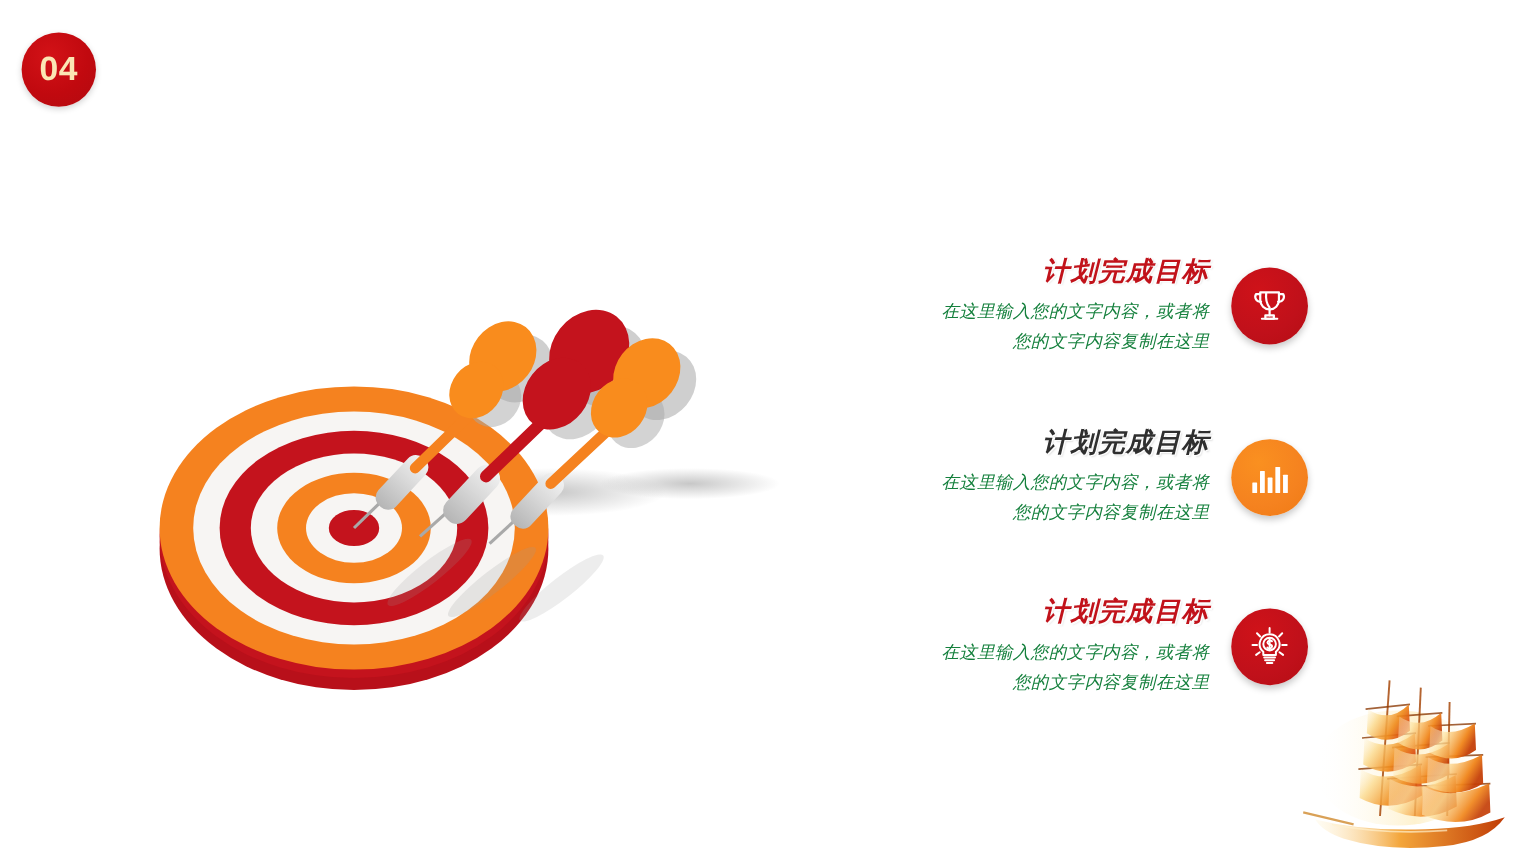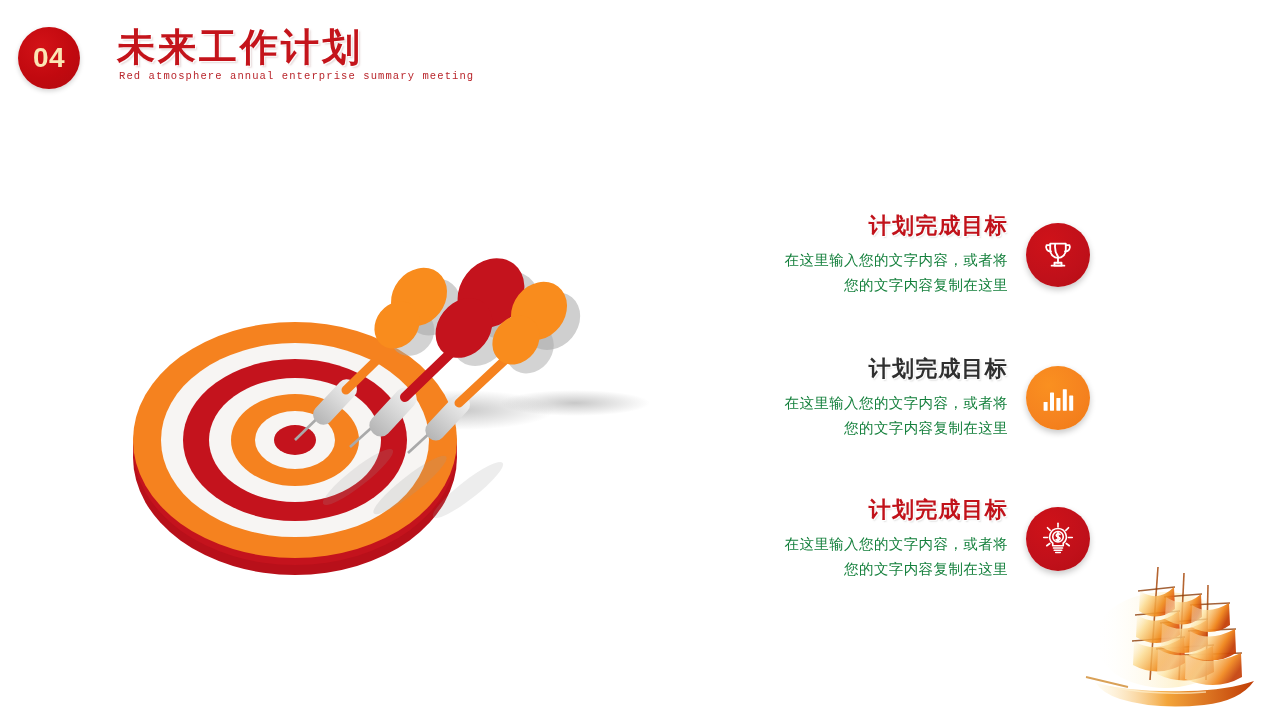--- a/index.html
+++ b/index.html
@@ -81,20 +81,21 @@
 
   
   .content-block {
     position: absolute;
     left: 690;
     width: 400px;
     height: 110px;
     display: flex;
     align-items: center;
     justify-content: flex-end;
+    font-style: italic;
   }
   #content-block-1 { left: 690px; top: 200px; }
   #content-block-2 { left: 690px; top: 343px; }
   #content-block-3 { left: 690px; top: 484px; }
 
   .block-text {
     text-align: right;
     padding-right: 18px;
     flex: 1;
   }
@@ -148,24 +149,20 @@
 </style>
 </head>
 <body>
 
 <div id="slide-header">
 
   <div id="section-number-badge">
     <span class="num">04</span>
   </div>
 
-  <div id="header-text-group">
-    <div id="header-title">未来工作计划</div>
-    <div id="header-subtitle">Red atmosphere annual enterprise summary meeting</div>
-  </div>
 
 </div>
 
 <div id="target-illustration">
   <svg viewBox="0 0 540 430" xmlns="http://www.w3.org/2000/svg">
     <defs>
       <radialGradient id="softShadow" cx="50%" cy="50%" r="50%">
         <stop offset="0%" stop-color="#9a9a9a" stop-opacity="0.55"></stop>
         <stop offset="100%" stop-color="#9a9a9a" stop-opacity="0"></stop>
       </radialGradient>

